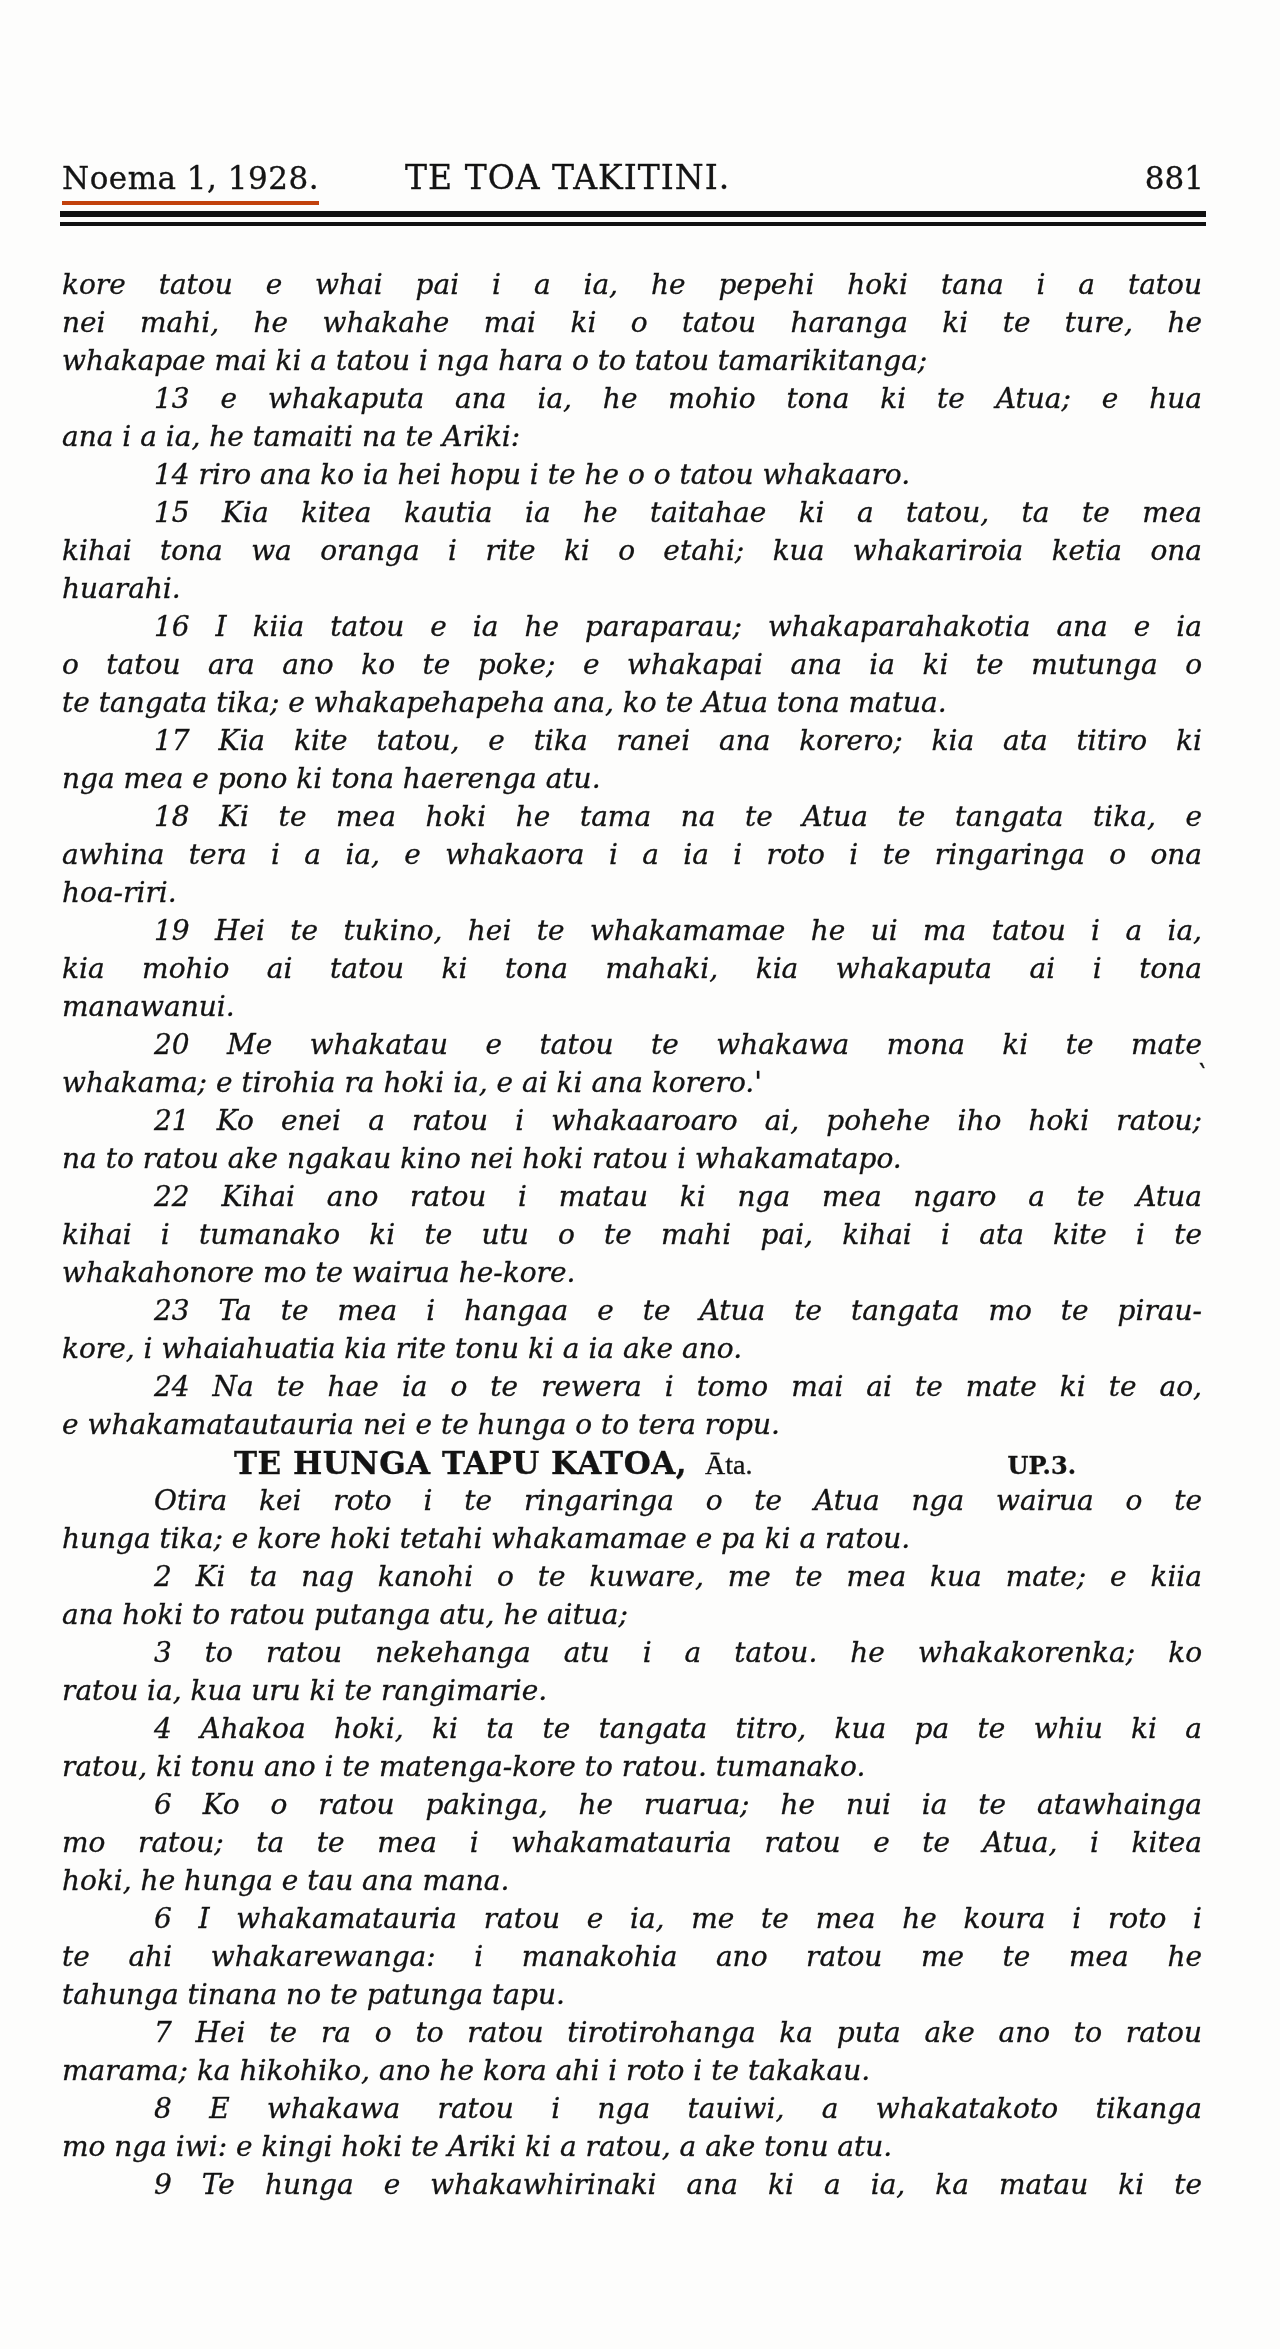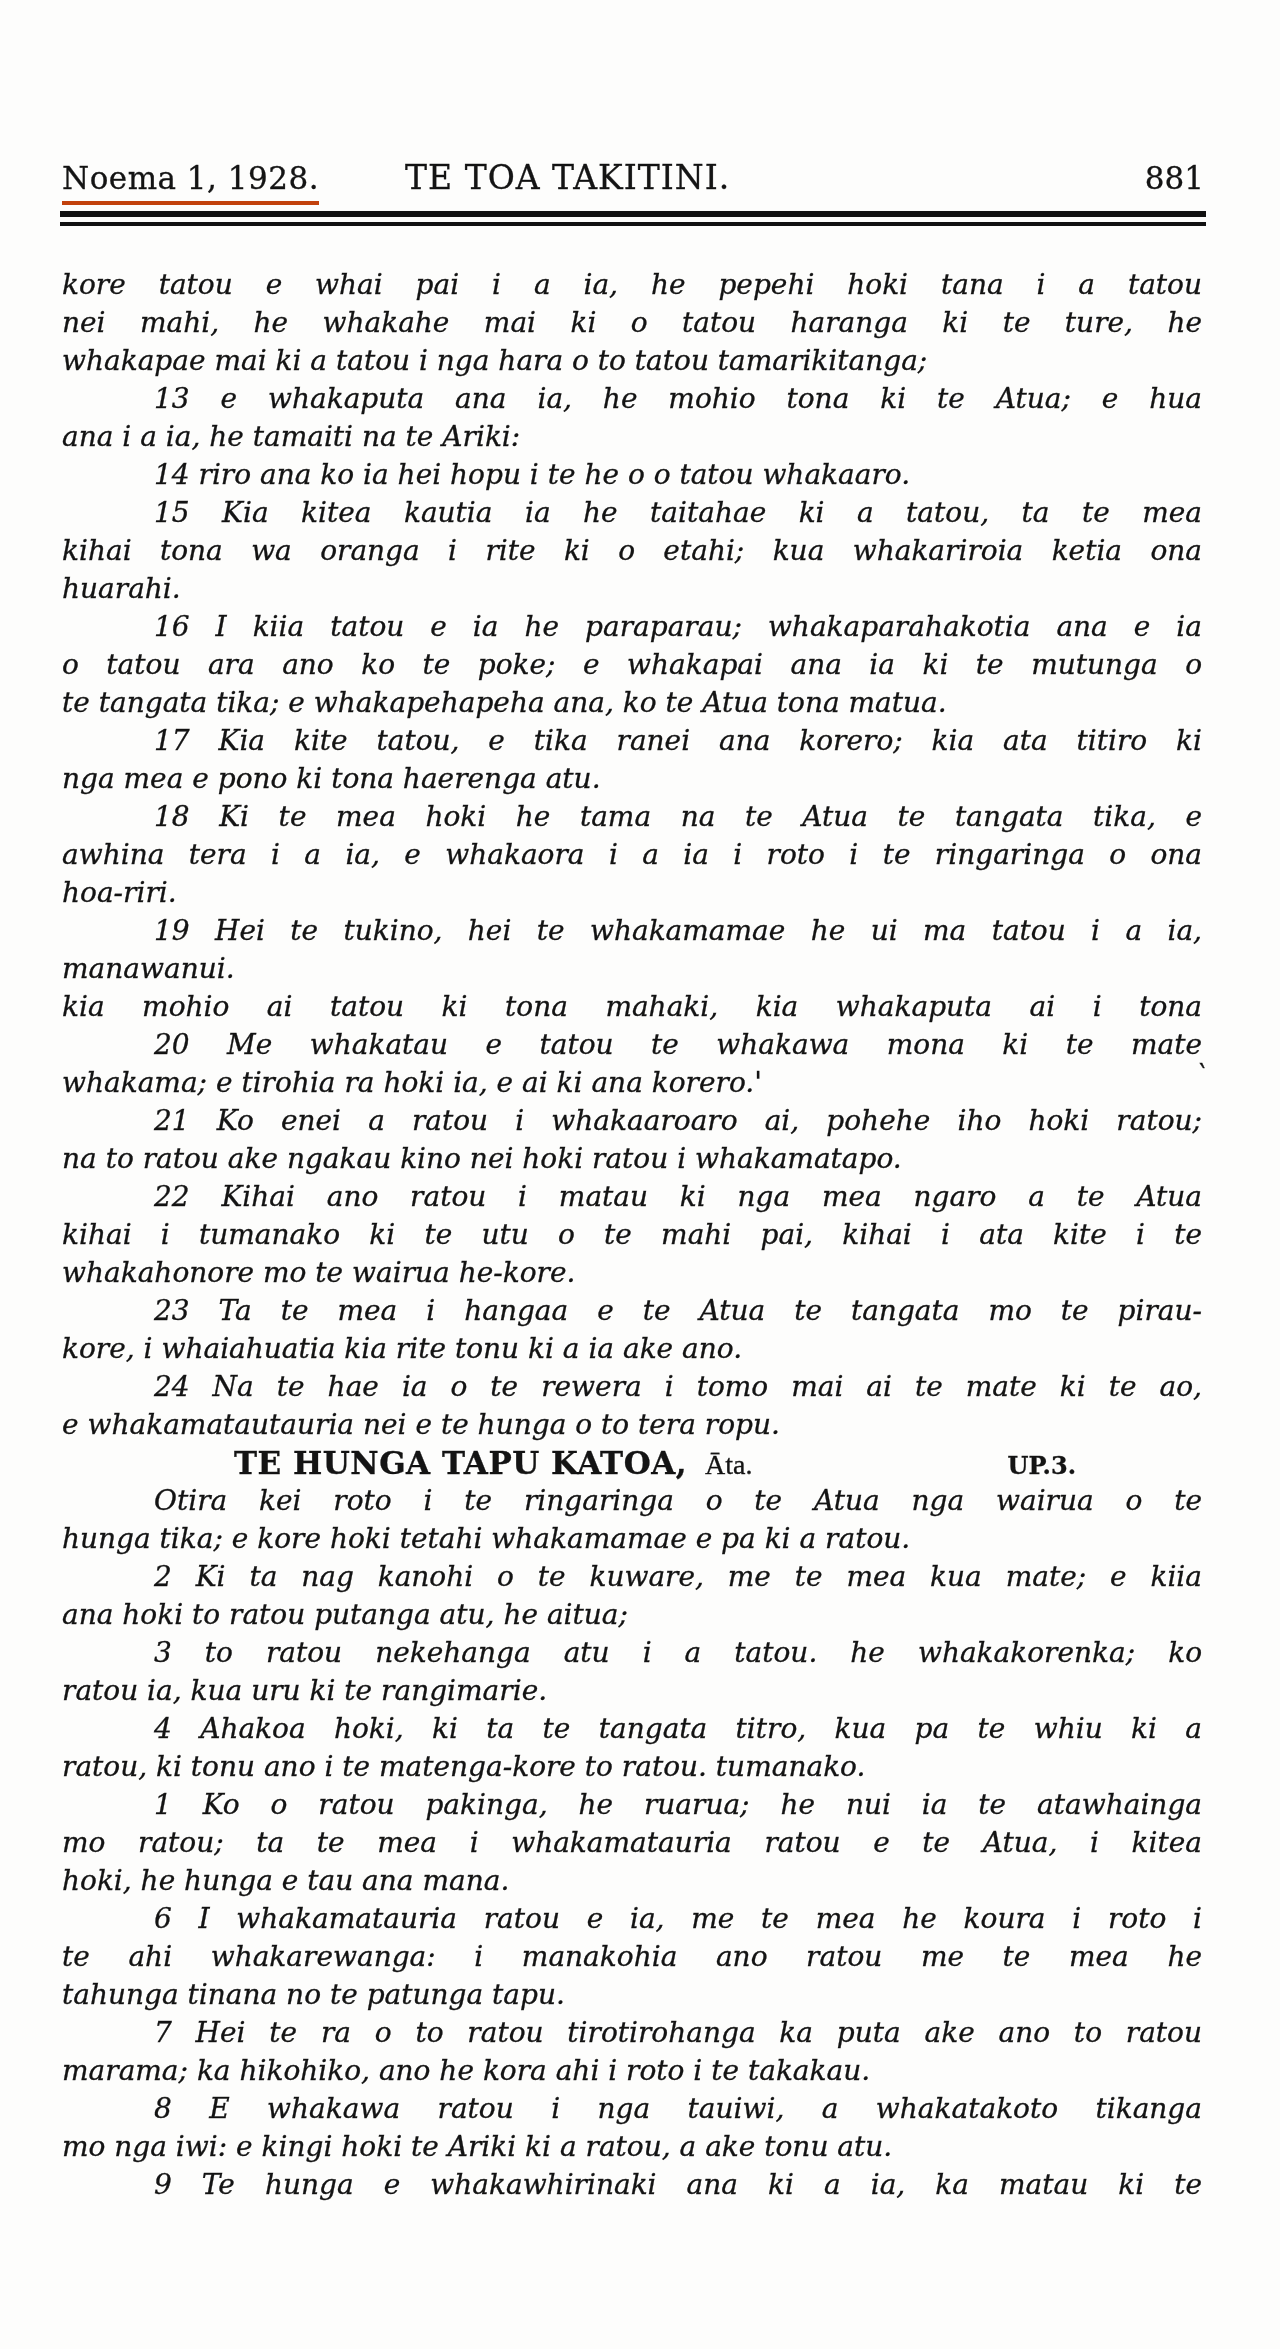--- a/index.html
+++ b/index.html
@@ -107,22 +107,22 @@
       <div class="line nj"><span>huarahi.</span></div>
       <div class="line ind j"><span>16 I kiia tatou e ia he paraparau; whakaparahakotia ana e ia</span></div>
       <div class="line j"><span>o tatou ara ano ko te poke; e whakapai ana ia ki te mutunga o</span></div>
       <div class="line nj"><span>te tangata tika; e whakapehapeha ana, ko te Atua tona matua.</span></div>
       <div class="line ind j"><span>17 Kia kite tatou, e tika ranei ana korero; kia ata titiro ki</span></div>
       <div class="line nj"><span>nga mea e pono ki tona haerenga atu.</span></div>
       <div class="line ind j"><span>18 Ki te mea hoki he tama na te Atua te tangata tika, e</span></div>
       <div class="line j"><span>awhina tera i a ia, e whakaora i a ia i roto i te ringaringa o ona</span></div>
       <div class="line nj"><span>hoa-riri.</span></div>
       <div class="line ind j"><span>19 Hei te tukino, hei te whakamamae he ui ma tatou i a ia,</span></div>
+      <div class="line j"><span>kia mohio ai tatou ki tona mahaki, kia whakaputa ai i tona</span></div>
       <div class="line nj"><span>manawanui.</span></div>
-      <div class="line j"><span>kia mohio ai tatou ki tona mahaki, kia whakaputa ai i tona</span></div>
       <div class="line ind j"><span>20 Me whakatau e tatou te whakawa mona ki te mate</span></div>
       <div class="line nj"><span>whakama; e tirohia ra hoki ia, e ai ki ana korero.'</span><span class="stray-mark">`</span></div>
       <div class="line ind j"><span>21 Ko enei a ratou i whakaaroaro ai, pohehe iho hoki ratou;</span></div>
       <div class="line nj"><span>na to ratou ake ngakau kino nei hoki ratou i whakamatapo.</span></div>
       <div class="line ind j"><span>22 Kihai ano ratou i matau ki nga mea ngaro a te Atua</span></div>
       <div class="line j"><span>kihai i tumanako ki te utu o te mahi pai, kihai i ata kite i te</span></div>
       <div class="line nj"><span>whakahonore mo te wairua he-kore.</span></div>
       <div class="line ind j"><span>23 Ta te mea i hangaa e te Atua te tangata mo te pirau-</span></div>
       <div class="line nj"><span>kore, i whaiahuatia kia rite tonu ki a ia ake ano.</span></div>
       <div class="line ind j"><span>24 Na te hae ia o te rewera i tomo mai ai te mate ki te ao,</span></div>
@@ -133,21 +133,21 @@
         <span class="h-ch">UP.3.</span>
       </div>
       <div class="line ind j"><span>Otira kei roto i te ringaringa o te Atua nga wairua o te</span></div>
       <div class="line nj"><span>hunga tika; e kore hoki tetahi whakamamae e pa ki a ratou.</span></div>
       <div class="line ind j"><span>2 Ki ta nag kanohi o te kuware, me te mea kua mate; e kiia</span></div>
       <div class="line nj"><span>ana hoki to ratou putanga atu, he aitua;</span></div>
       <div class="line ind j"><span>3 to ratou nekehanga atu i a tatou. he whakakorenka; ko</span></div>
       <div class="line nj"><span>ratou ia, kua uru ki te rangimarie.</span></div>
       <div class="line ind j"><span>4 Ahakoa hoki, ki ta te tangata titro, kua pa te whiu ki a</span></div>
       <div class="line nj"><span>ratou, ki tonu ano i te matenga-kore to ratou. tumanako.</span></div>
-      <div class="line ind j"><span>1 Ko o ratou pakinga, he ruarua; he nui ia te atawhainga</span></div>
+      <div class="line ind j"><span>6 Ko o ratou pakinga, he ruarua; he nui ia te atawhainga</span></div>
       <div class="line j"><span>mo ratou; ta te mea i whakamatauria ratou e te Atua, i kitea</span></div>
       <div class="line nj"><span>hoki, he hunga e tau ana mana.</span></div>
       <div class="line ind j"><span>6 I whakamatauria ratou e ia, me te mea he koura i roto i</span></div>
       <div class="line j"><span>te ahi whakarewanga: i manakohia ano ratou me te mea he</span></div>
       <div class="line nj"><span>tahunga tinana no te patunga tapu.</span></div>
       <div class="line ind j"><span>7 Hei te ra o to ratou tirotirohanga ka puta ake ano to ratou</span></div>
       <div class="line nj"><span>marama; ka hikohiko, ano he kora ahi i roto i te takakau.</span></div>
       <div class="line ind j"><span>8 E whakawa ratou i nga tauiwi, a whakatakoto tikanga</span></div>
       <div class="line nj"><span>mo nga iwi: e kingi hoki te Ariki ki a ratou, a ake tonu atu.</span></div>
       <div class="line ind j"><span>9 Te hunga e whakawhirinaki ana ki a ia, ka matau ki te</span></div>

